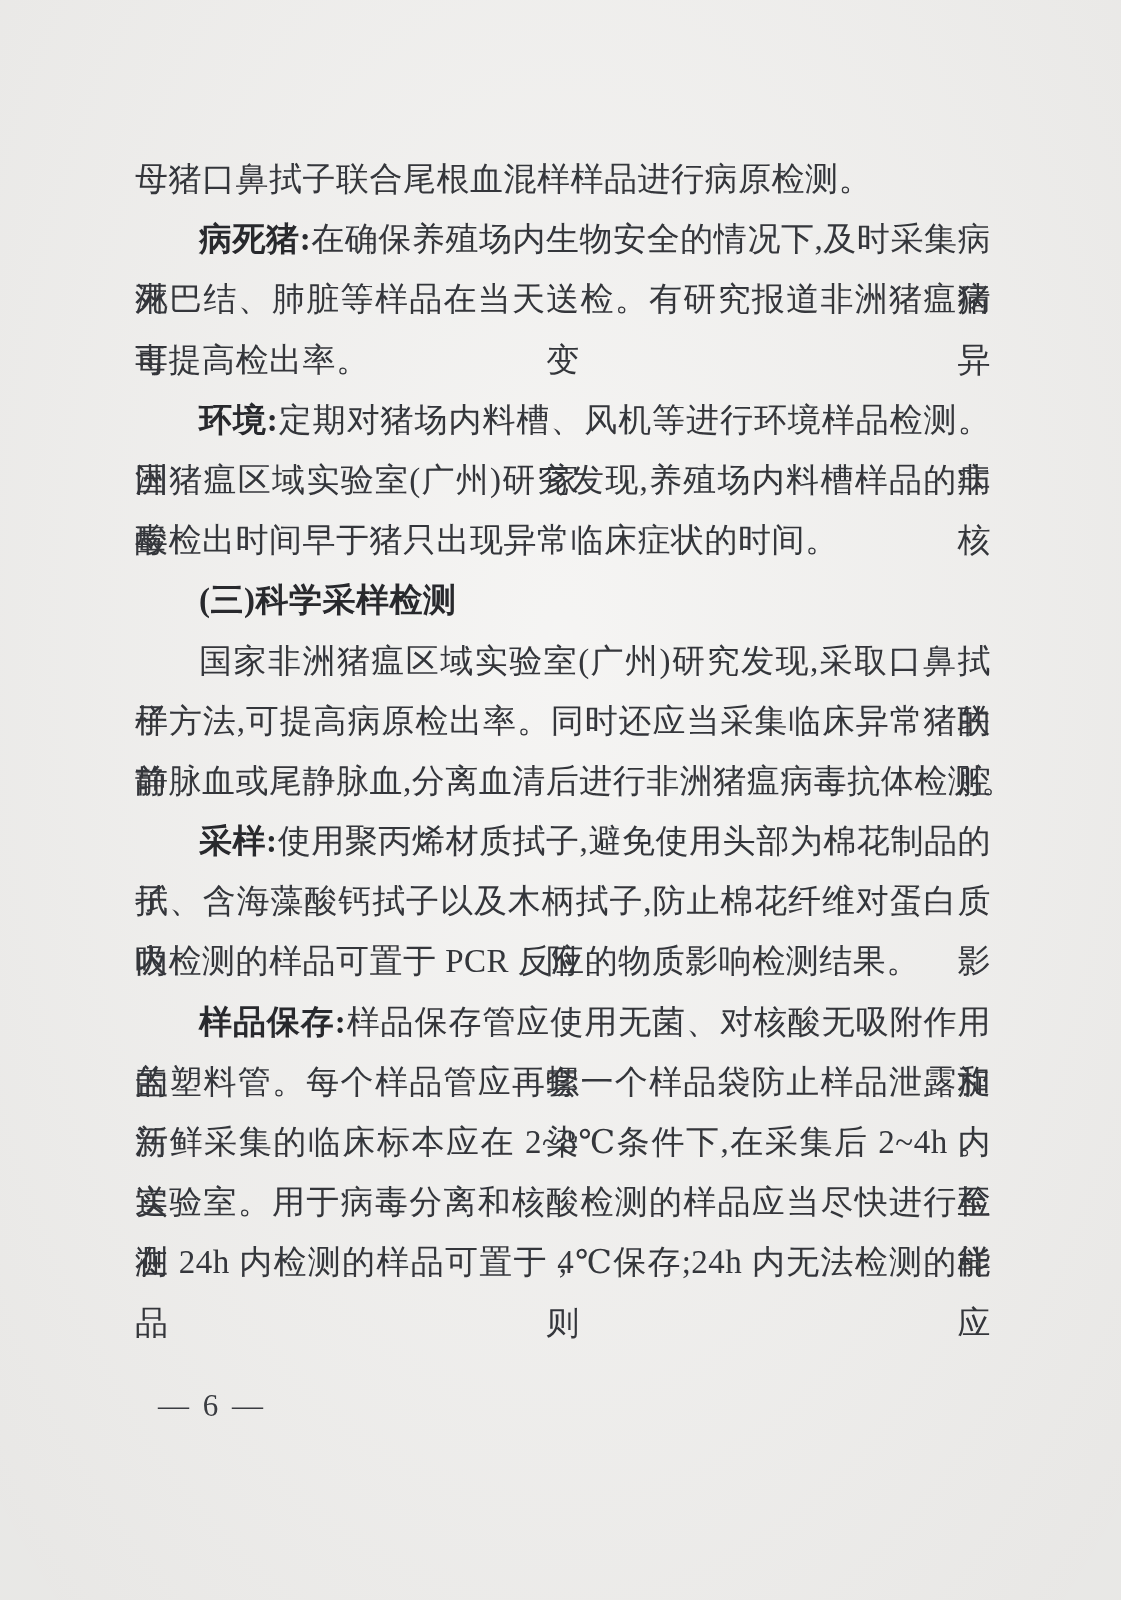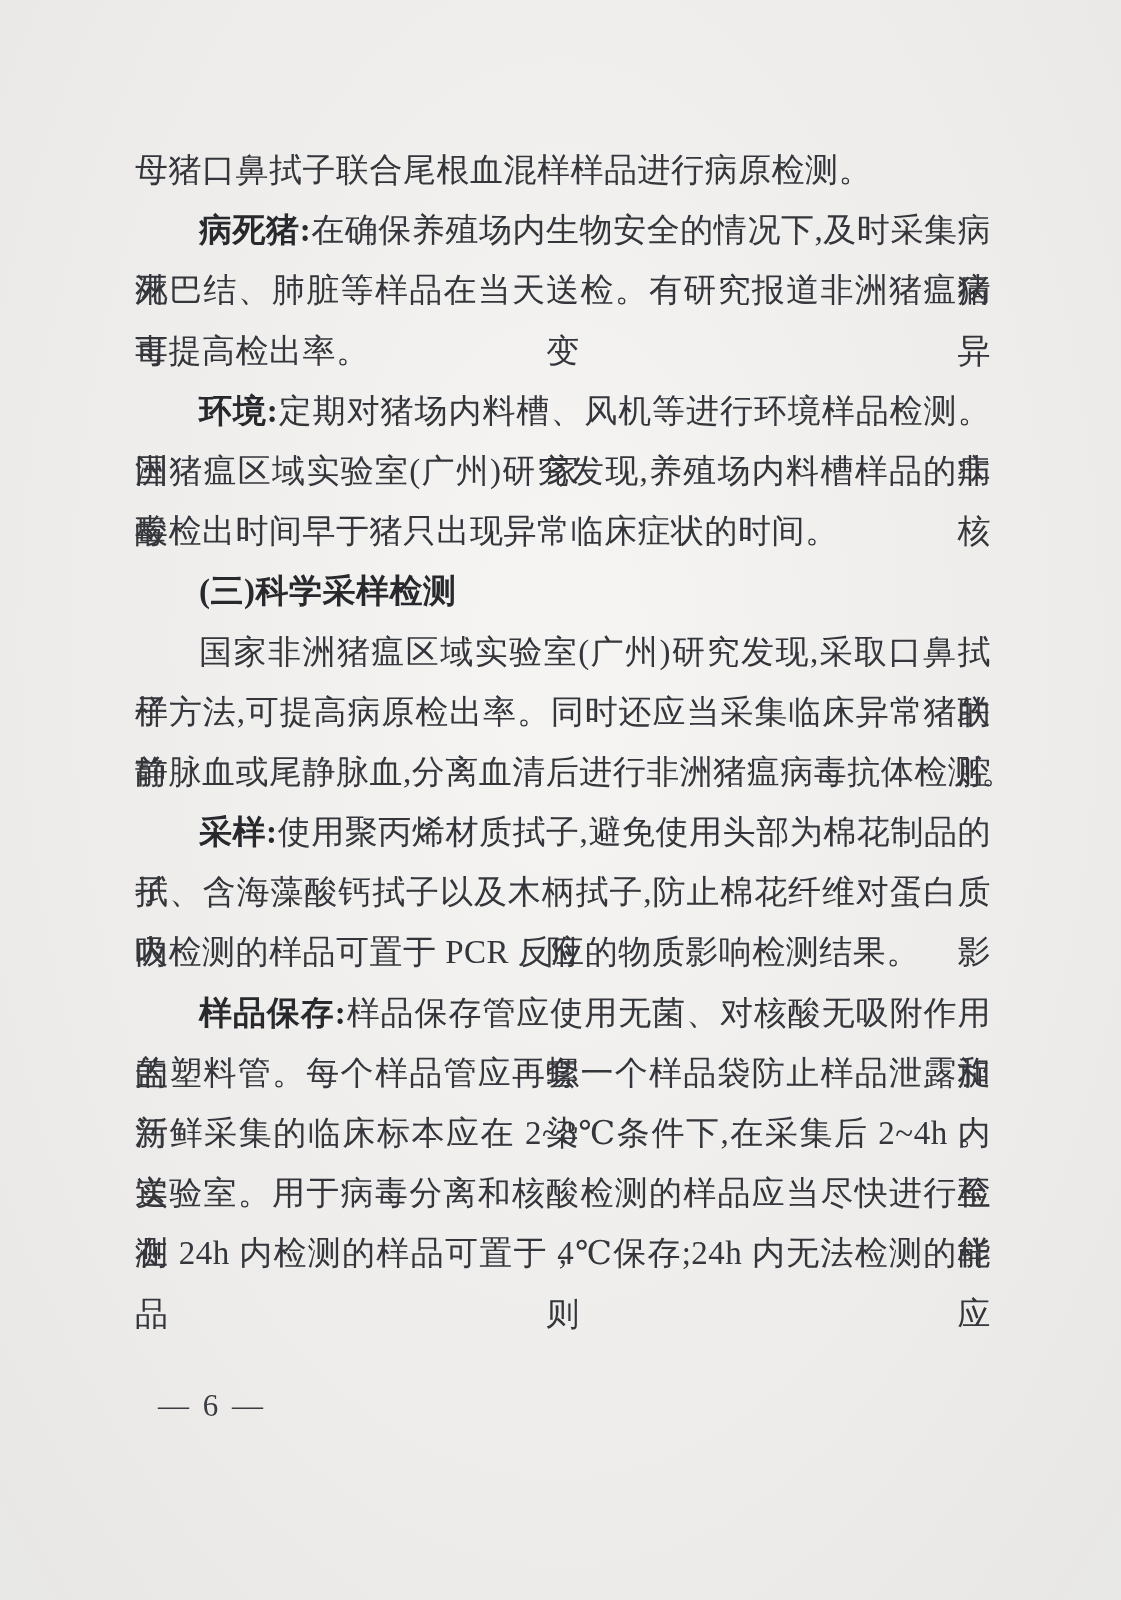--- a/index.html
+++ b/index.html
@@ -14,21 +14,21 @@
     margin:0 auto;
     background:
       radial-gradient(ellipse at 50% 40%, rgba(255,255,255,0.35), rgba(0,0,0,0.03) 95%),
       #f0efed;
     overflow:hidden;
     box-shadow:0 0 6px rgba(0,0,0,0.25);
   }
   .textblock{
     position:absolute;
     left:135px;
-    top:140px;
+    top:149px;
     width:856px;
   }
   .line{
     height:60.2px;
     line-height:60.2px;
     font-size:33px;
     color:#34363b;
     letter-spacing:0.5px;
     white-space:nowrap;
   }

